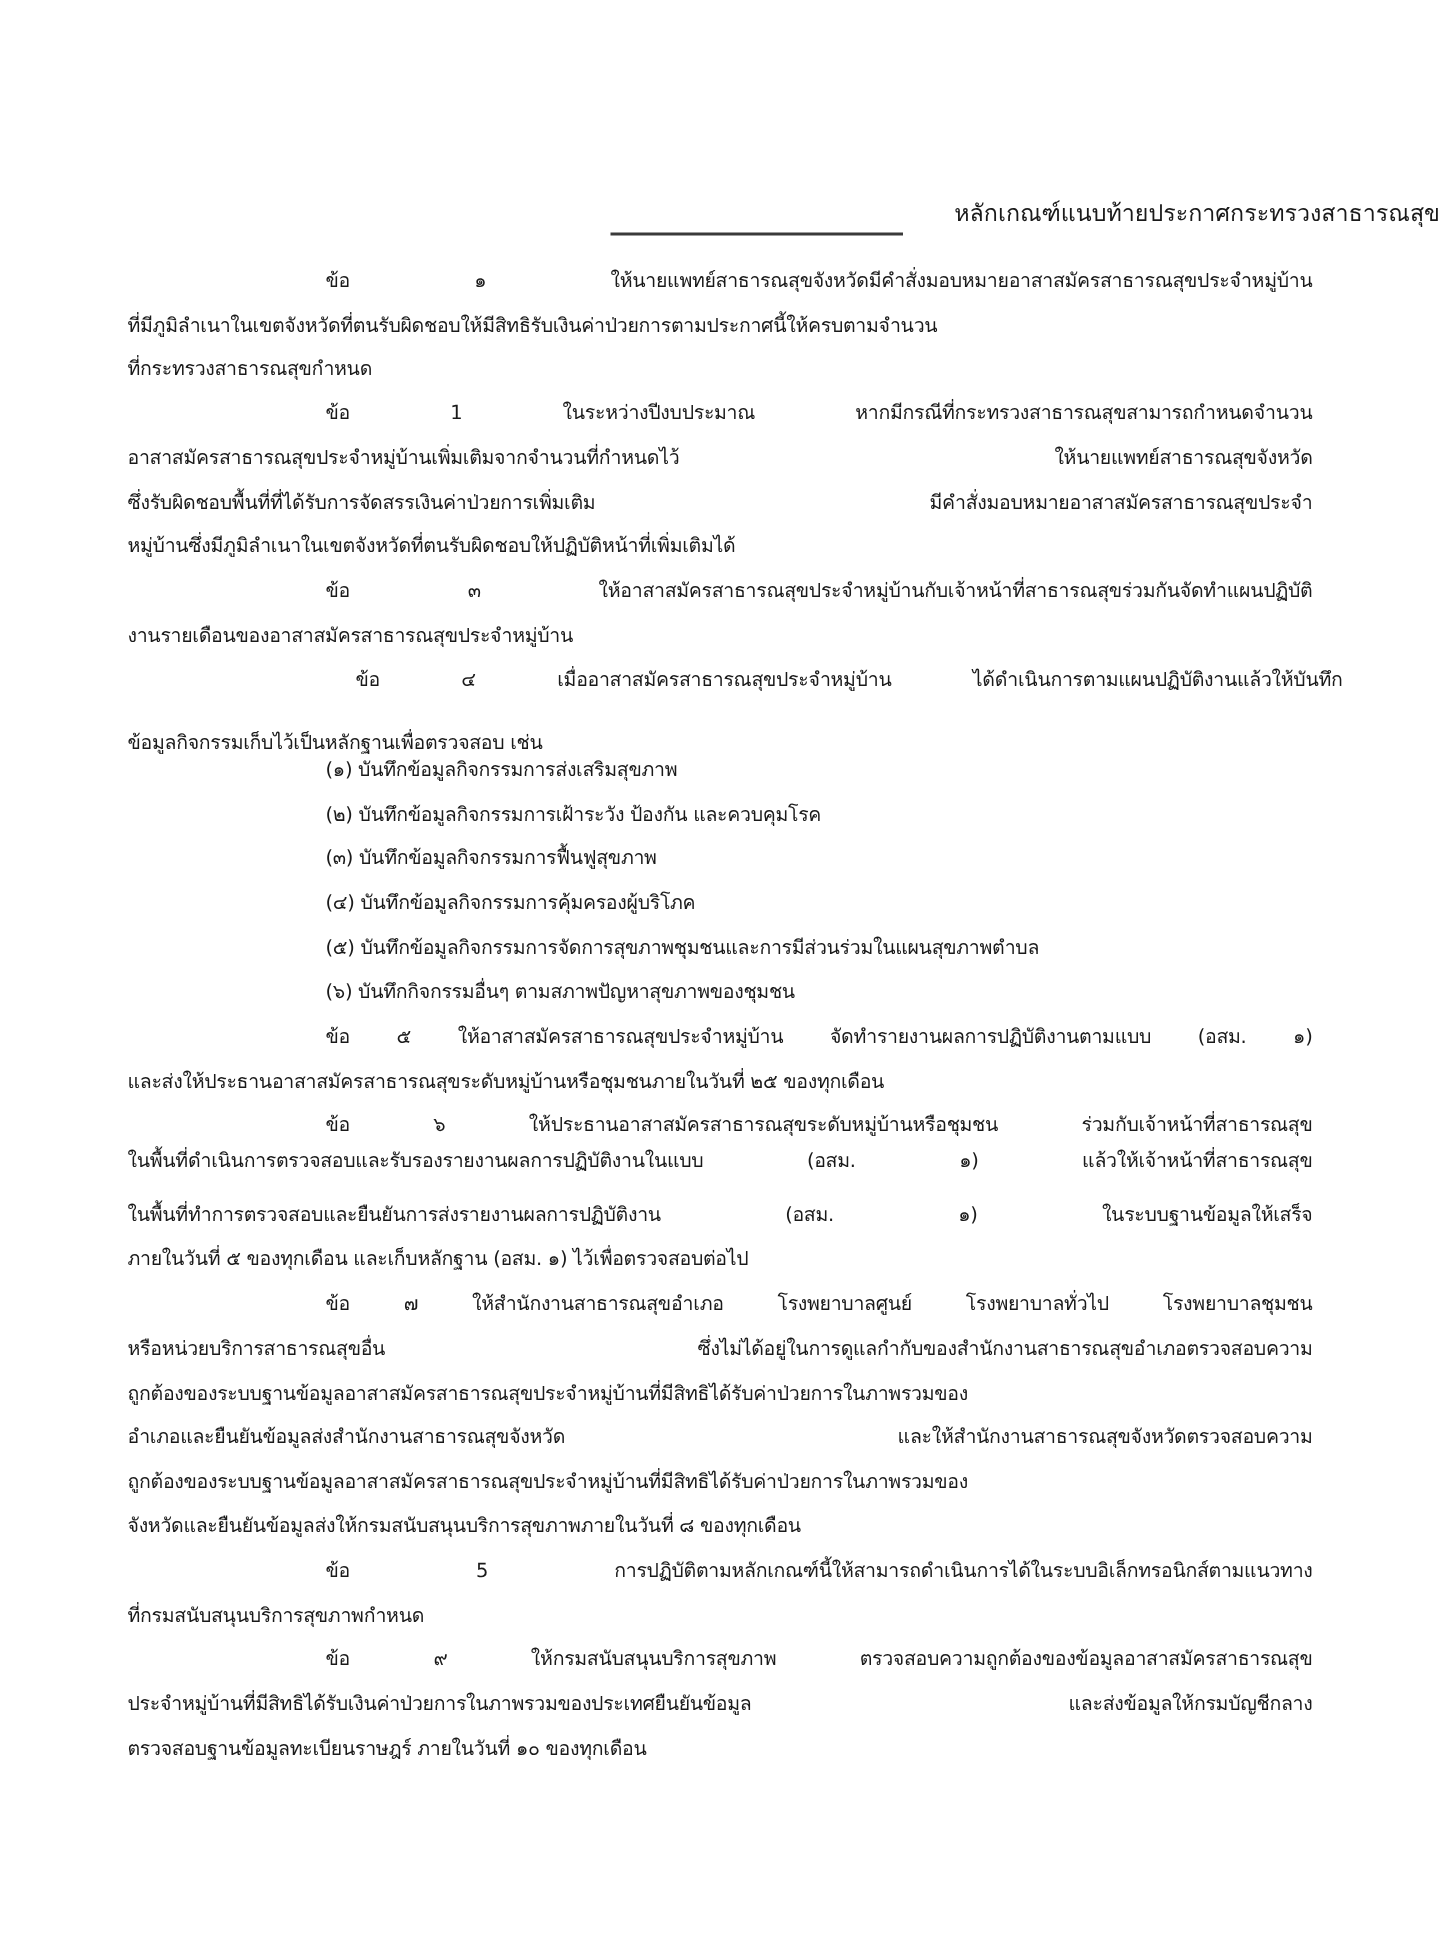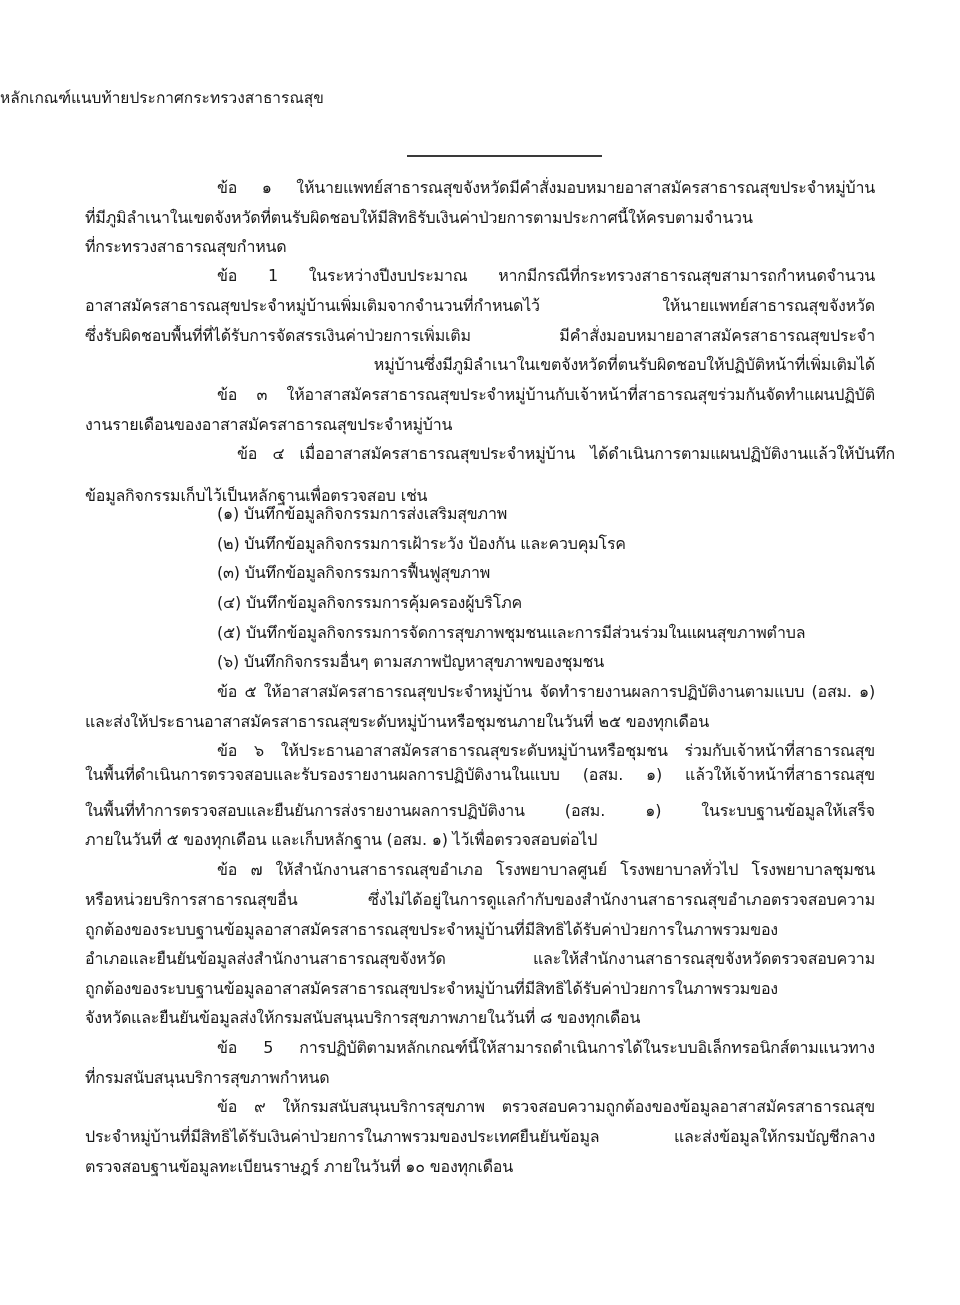--- a/index.html
+++ b/index.html
@@ -3,52 +3,52 @@
 <meta charset="utf-8">
 <style>
   html, body { margin: 0; padding: 0; background: #ffffff; }
   body {
     width: 960px; height: 1305px; position: relative; overflow: hidden;
     font-family: "DejaVu Sans", "Liberation Sans", sans-serif;
     color: #1a1a1a;
   }
   .page { position: absolute; left: 0; top: 0; width: 960px; height: 1305px; }
   .title {
-    position: absolute; left: 0; width: 960px; text-align: left;
-    font-size: 15.5px; line-height: 22px; white-space: nowrap;
+    position: absolute; left: 0; width: 960px; text-align: right;
+    font-size: 15.5px; line-height: 22px; white-space: nowrap; margin-top: 44px;
   }
   #t1 { top: 87px; }
   #t2 { top: 118px; }
   .rule {
     position: absolute; left: 407px; top: 155px; width: 195px; height: 2px;
     background: #3a3a3a;
   }
   .line {
     position: absolute; left: 85px; width: 790px;
-    font-size: 16px; line-height: 22px; white-space: nowrap; overflow: hidden;
+    font-size: 13px; line-height: 22px; white-space: nowrap; overflow: hidden;
     letter-spacing: -0.2px;
   }
   .line.justify { text-align: justify; text-align-last: justify; }
   .line.indent { left: 217px; width: 658px; }
   .line.item { left: 217px; width: 658px; }
 </style>
 </head>
 <body>
 
 <div class="page">
   <div id="t1" class="title">หลักเกณฑ์แนบท้ายประกาศกระทรวงสาธารณสุข</div>
   <div class="rule"></div>
   <div id="body">
       <div class="line indent justify" style="top: 177px;">ข้อ ๑ ให้นายแพทย์สาธารณสุขจังหวัดมีคำสั่งมอบหมายอาสาสมัครสาธารณสุขประจำหมู่บ้าน</div>
       <div class="line justify" style="top: 207px;">ที่มีภูมิลำเนาในเขตจังหวัดที่ตนรับผิดชอบให้มีสิทธิรับเงินค่าป่วยการตามประกาศนี้ให้ครบตามจำนวน</div>
       <div class="line" style="top: 236px;">ที่กระทรวงสาธารณสุขกำหนด</div>
       <div class="line indent justify" style="top: 265px;">ข้อ 1 ในระหว่างปีงบประมาณ หากมีกรณีที่กระทรวงสาธารณสุขสามารถกำหนดจำนวน</div>
       <div class="line justify" style="top: 295px;">อาสาสมัครสาธารณสุขประจำหมู่บ้านเพิ่มเติมจากจำนวนที่กำหนดไว้ ให้นายแพทย์สาธารณสุขจังหวัด</div>
       <div class="line justify" style="top: 325px;">ซึ่งรับผิดชอบพื้นที่ที่ได้รับการจัดสรรเงินค่าป่วยการเพิ่มเติม มีคำสั่งมอบหมายอาสาสมัครสาธารณสุขประจำ</div>
-      <div class="line" style="top: 354px; text-align: right;">หมู่บ้านซึ่งมีภูมิลำเนาในเขตจังหวัดที่ตนรับผิดชอบให้ปฏิบัติหน้าที่เพิ่มเติมได้</div>
+      <div class="line" style="top: 354px;">หมู่บ้านซึ่งมีภูมิลำเนาในเขตจังหวัดที่ตนรับผิดชอบให้ปฏิบัติหน้าที่เพิ่มเติมได้</div>
       <div class="line indent justify" style="top: 384px;">ข้อ ๓ ให้อาสาสมัครสาธารณสุขประจำหมู่บ้านกับเจ้าหน้าที่สาธารณสุขร่วมกันจัดทำแผนปฏิบัติ</div>
       <div class="line" style="top: 414px;">งานรายเดือนของอาสาสมัครสาธารณสุขประจำหมู่บ้าน</div>
       <div class="line indent justify" style="top: 443px; margin-left: 20px;">ข้อ ๔ เมื่ออาสาสมัครสาธารณสุขประจำหมู่บ้าน ได้ดำเนินการตามแผนปฏิบัติงานแล้วให้บันทึก</div>
       <div class="line" style="top: 473px; margin-top: 12px;">ข้อมูลกิจกรรมเก็บไว้เป็นหลักฐานเพื่อตรวจสอบ เช่น</div>
       <div class="line item" style="top: 503px;">(๑) บันทึกข้อมูลกิจกรรมการส่งเสริมสุขภาพ</div>
       <div class="line item" style="top: 533px;">(๒) บันทึกข้อมูลกิจกรรมการเฝ้าระวัง ป้องกัน และควบคุมโรค</div>
       <div class="line item" style="top: 562px;">(๓) บันทึกข้อมูลกิจกรรมการฟื้นฟูสุขภาพ</div>
       <div class="line item" style="top: 592px;">(๔) บันทึกข้อมูลกิจกรรมการคุ้มครองผู้บริโภค</div>
       <div class="line item" style="top: 622px;">(๕) บันทึกข้อมูลกิจกรรมการจัดการสุขภาพชุมชนและการมีส่วนร่วมในแผนสุขภาพตำบล</div>
       <div class="line item" style="top: 651px;">(๖) บันทึกกิจกรรมอื่นๆ ตามสภาพปัญหาสุขภาพของชุมชน</div>

